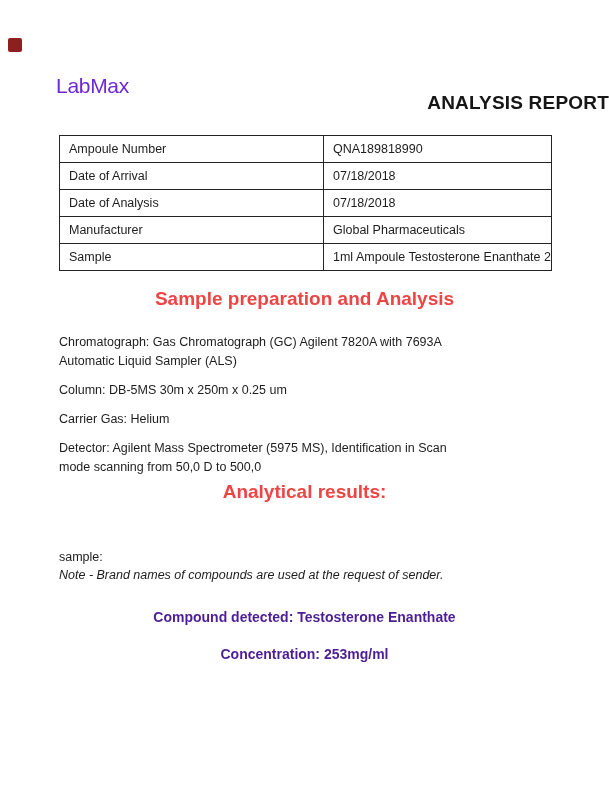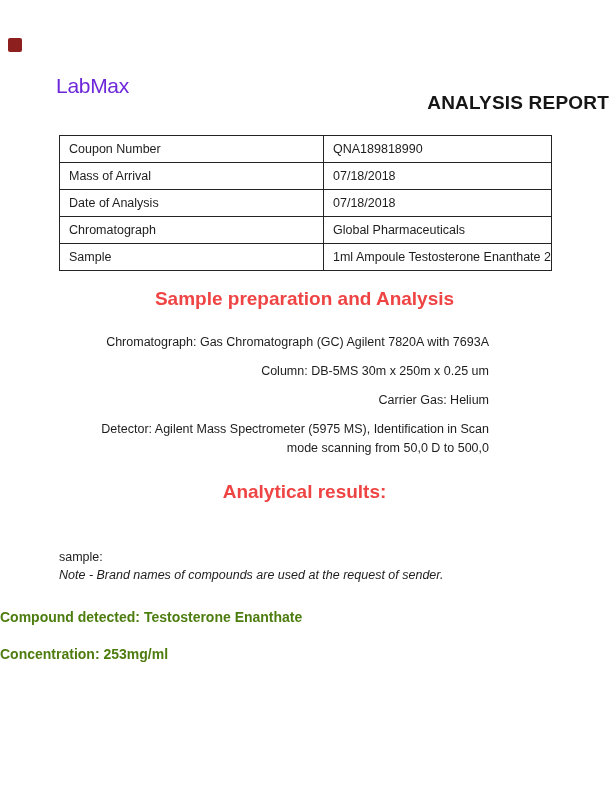--- a/index.html
+++ b/index.html
@@ -44,73 +44,74 @@
   .h-section{
     position:absolute;left:0;width:100%;
     text-align:center;font-size:19px;font-weight:700;color:#ef4444;
   }
   .h-prep{top:288px;}
   .h-results{top:481px;}
   .paras{
     position:absolute;left:59px;top:333px;width:430px;
     font-size:12.5px;line-height:19px;
   }
-  .paras p{margin:0 0 10px 0;text-align:right;}
+  .paras p{margin:0 0 10px 0;}
   .intro{
     position:absolute;left:59px;top:530px;width:430px;
     font-size:12.5px;line-height:18px;
   }
   .italic{font-style:italic;}
   .results{
     position:absolute;left:0;top:608px;width:100%;
-    font-size:14px;font-weight:700;color:#4d7c0f;
+    text-align:center;font-size:14px;font-weight:700;color:#4c1d95;
   }
   .results .r-line{margin:0 0 19px 0;line-height:18px;}
 </style>
 </head>
 <body>
 
 <div class="page">
 
   <div class="corner-mark"></div>
 
   <div class="logo">LabMax</div>
 
   <div class="report-title">ANALYSIS REPORT</div>
 
   <table class="info">
     <tbody>
       <tr>
-        <td class="c1">Coupon Number</td>
+        <td class="c1">Ampoule Number</td>
         <td>QNA189818990</td>
       </tr>
       <tr>
-        <td class="c1">Mass of Arrival</td>
+        <td class="c1">Date of Arrival</td>
         <td>07/18/2018</td>
       </tr>
       <tr>
         <td class="c1">Date of Analysis</td>
         <td>07/18/2018</td>
       </tr>
       <tr>
-        <td class="c1">Chromatograph</td>
+        <td class="c1">Manufacturer</td>
         <td>Global Pharmaceuticals</td>
       </tr>
       <tr>
         <td class="c1">Sample</td>
         <td>1ml Ampoule Testosterone Enanthate 250mg</td>
       </tr>
     </tbody>
   </table>
 
   <div class="h-section h-prep">Sample preparation and Analysis</div>
 
   <div class="paras">
     <p>
       <span>Chromatograph: Gas Chromatograph (GC) Agilent 7820A with 7693A</span><br>
+      <span>Automatic Liquid Sampler (ALS)</span>
     </p>
     <p>Column: DB-5MS 30m x 250m x 0.25 um</p>
     <p>Carrier Gas: Helium</p>
     <p>
       <span>Detector: Agilent Mass Spectrometer (5975 MS), Identification in Scan</span><br>
       <span>mode scanning from 50,0 D to 500,0</span>
     </p>
   </div>
 
   <div class="h-section h-results">Analytical results:</div>

